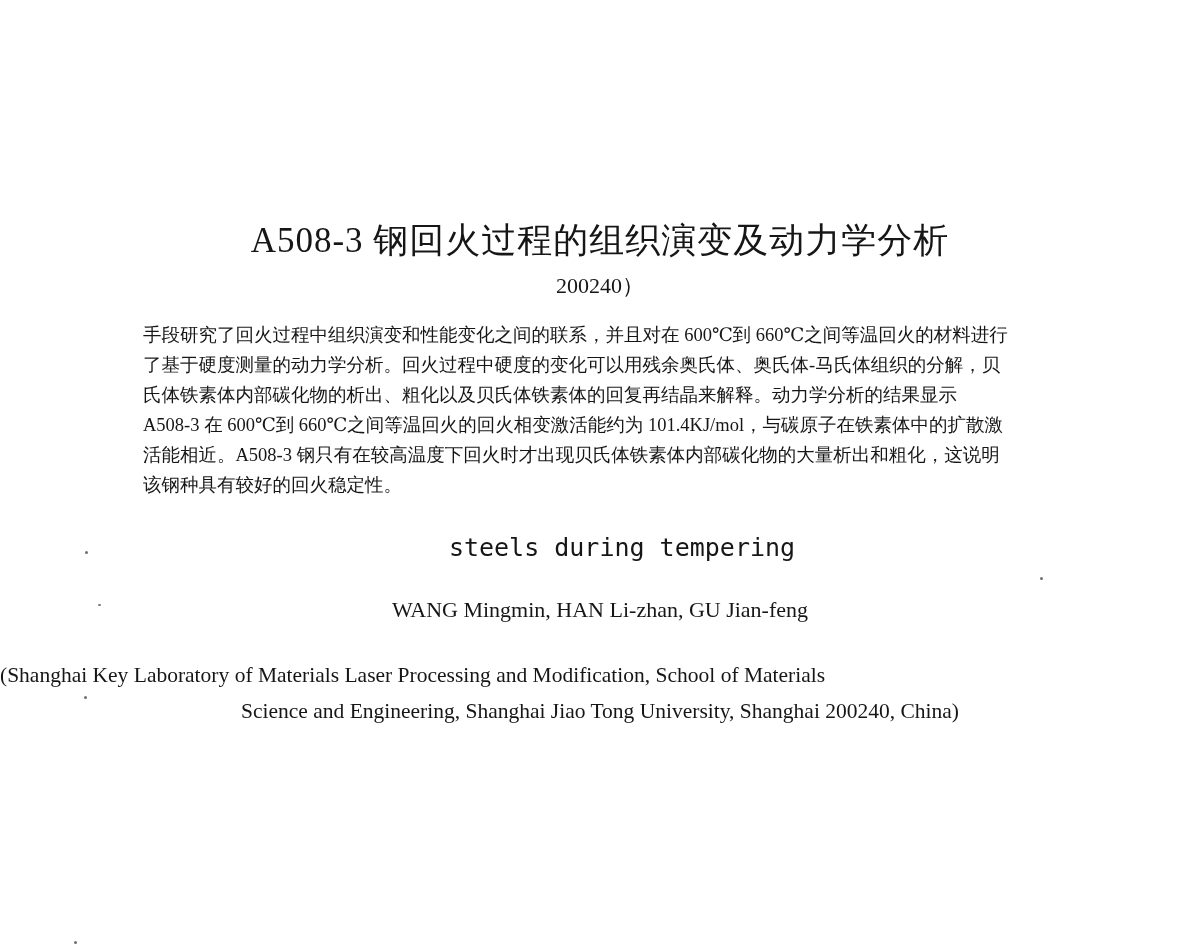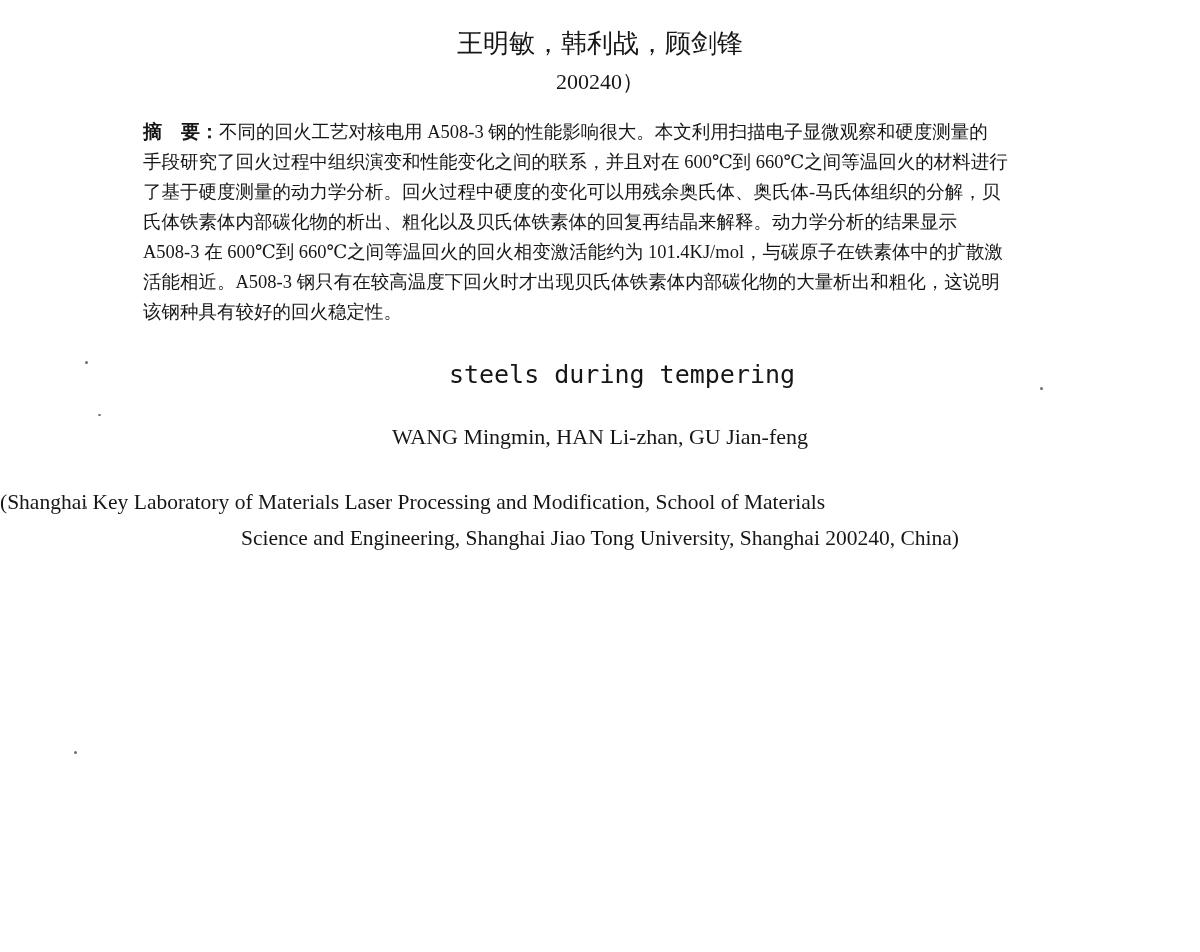--- a/index.html
+++ b/index.html
@@ -135,30 +135,27 @@
     .speck-2 { left: 98px;  top: 388px; width: 3px; height: 2px; }
     .speck-3 { left: 84px;  top: 480px; width: 3px; height: 3px; }
     .speck-4 { left: 74px;  top: 725px; width: 3px; height: 3px; }
     .speck-5 { left: 1040px; top: 361px; width: 3px; height: 3px; }
   </style>
 </head>
 <body>
 
 <div class="page">
 
+  <div class="title-cn">A508-3 钢回火过程的组织演变及动力学分析</div>
 
-  <div class="authors-cn">王明敏，韩利战，顾剑锋</div>
 
 
   <div class="affil-cn-2">200240）</div>
 
   <div class="abstract">
-    <div class="abs-line">
-      <span class="abs-label">摘　要：</span><span>不同的回火工艺对核电用 A508-3 钢的性能影响很大。本文利用扫描电子显微观察和硬度测量的</span>
-    </div>
     <div class="abs-line">手段研究了回火过程中组织演变和性能变化之间的联系，并且对在 600℃到 660℃之间等温回火的材料进行</div>
     <div class="abs-line">了基于硬度测量的动力学分析。回火过程中硬度的变化可以用残余奥氏体、奥氏体-马氏体组织的分解，贝</div>
     <div class="abs-line">氏体铁素体内部碳化物的析出、粗化以及贝氏体铁素体的回复再结晶来解释。动力学分析的结果显示</div>
     <div class="abs-line">A508-3 在 600℃到 660℃之间等温回火的回火相变激活能约为 101.4KJ/mol，与碳原子在铁素体中的扩散激</div>
     <div class="abs-line">活能相近。A508-3 钢只有在较高温度下回火时才出现贝氏体铁素体内部碳化物的大量析出和粗化，这说明</div>
     <div class="abs-line">该钢种具有较好的回火稳定性。</div>
   </div>
 
 
 

